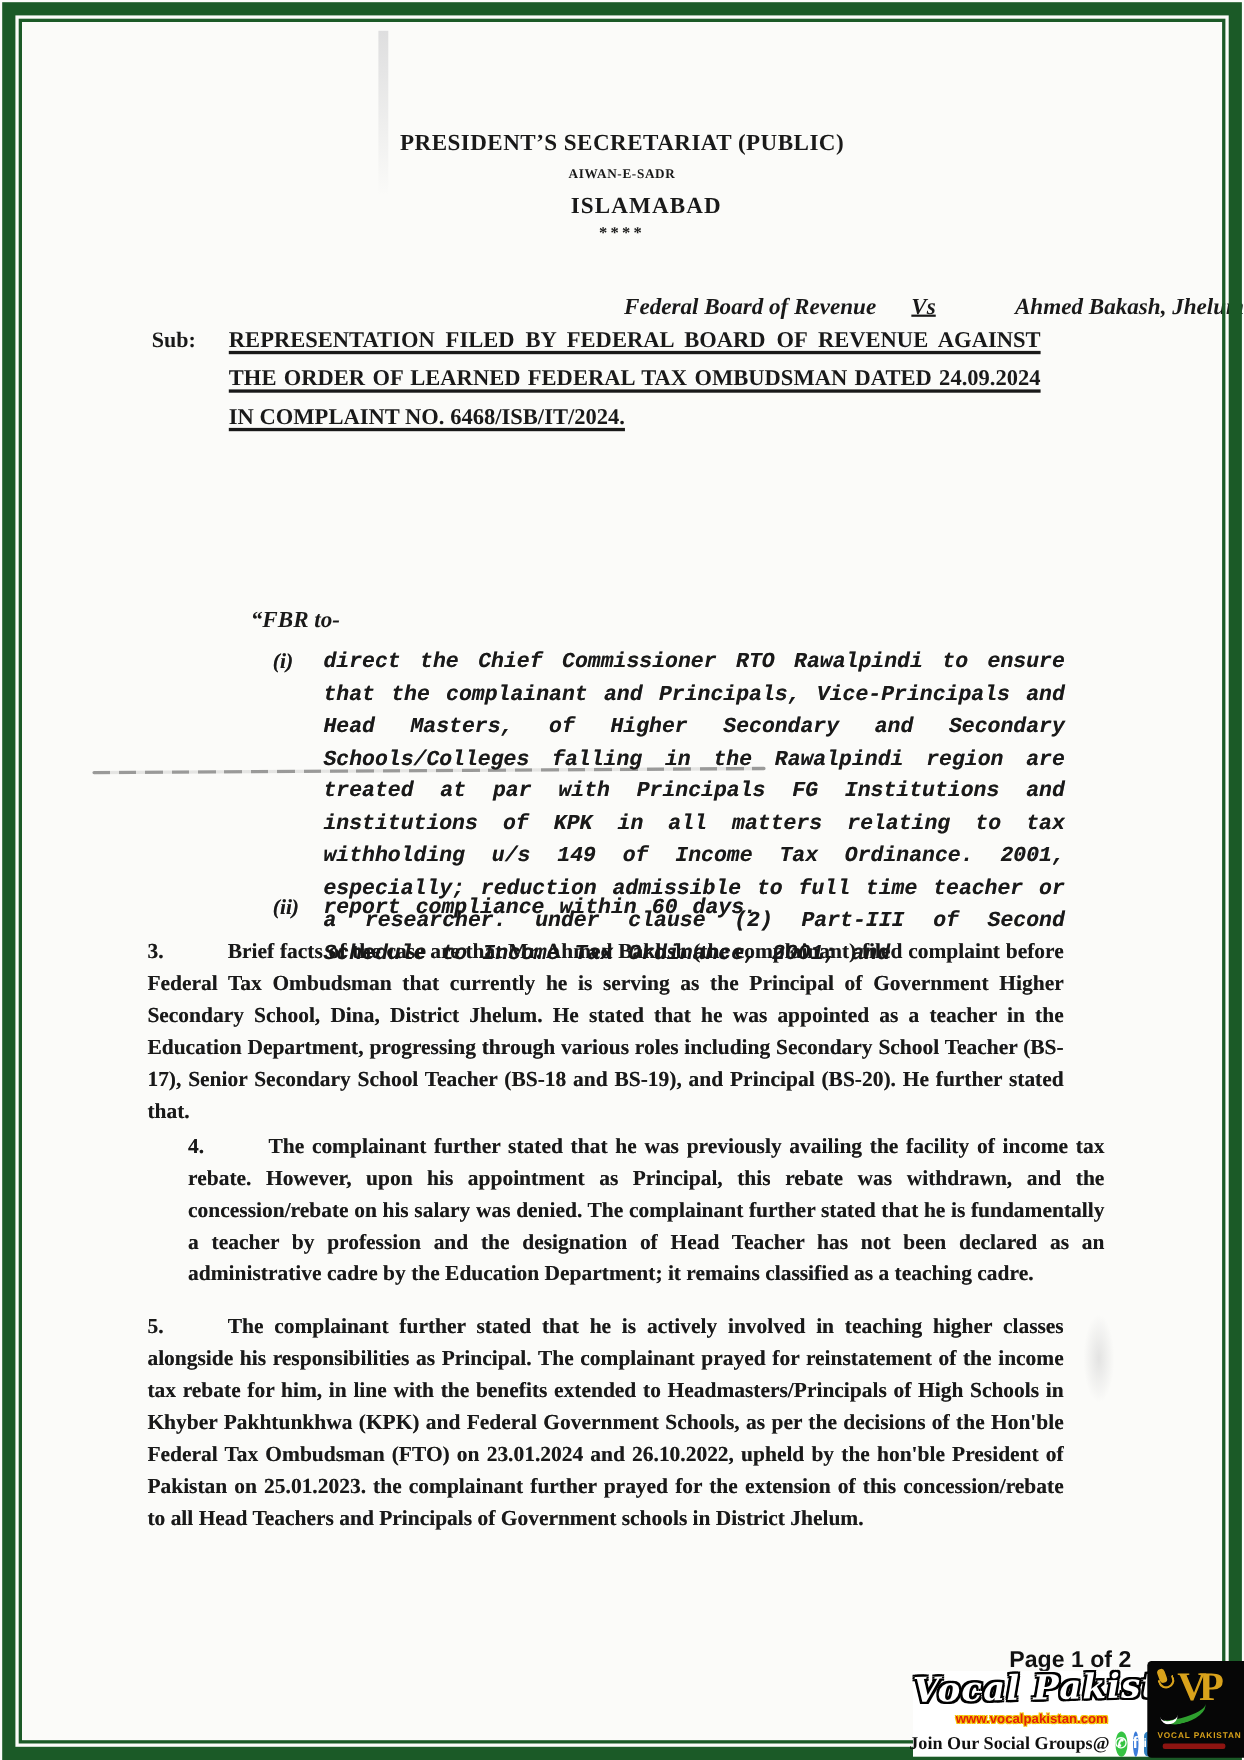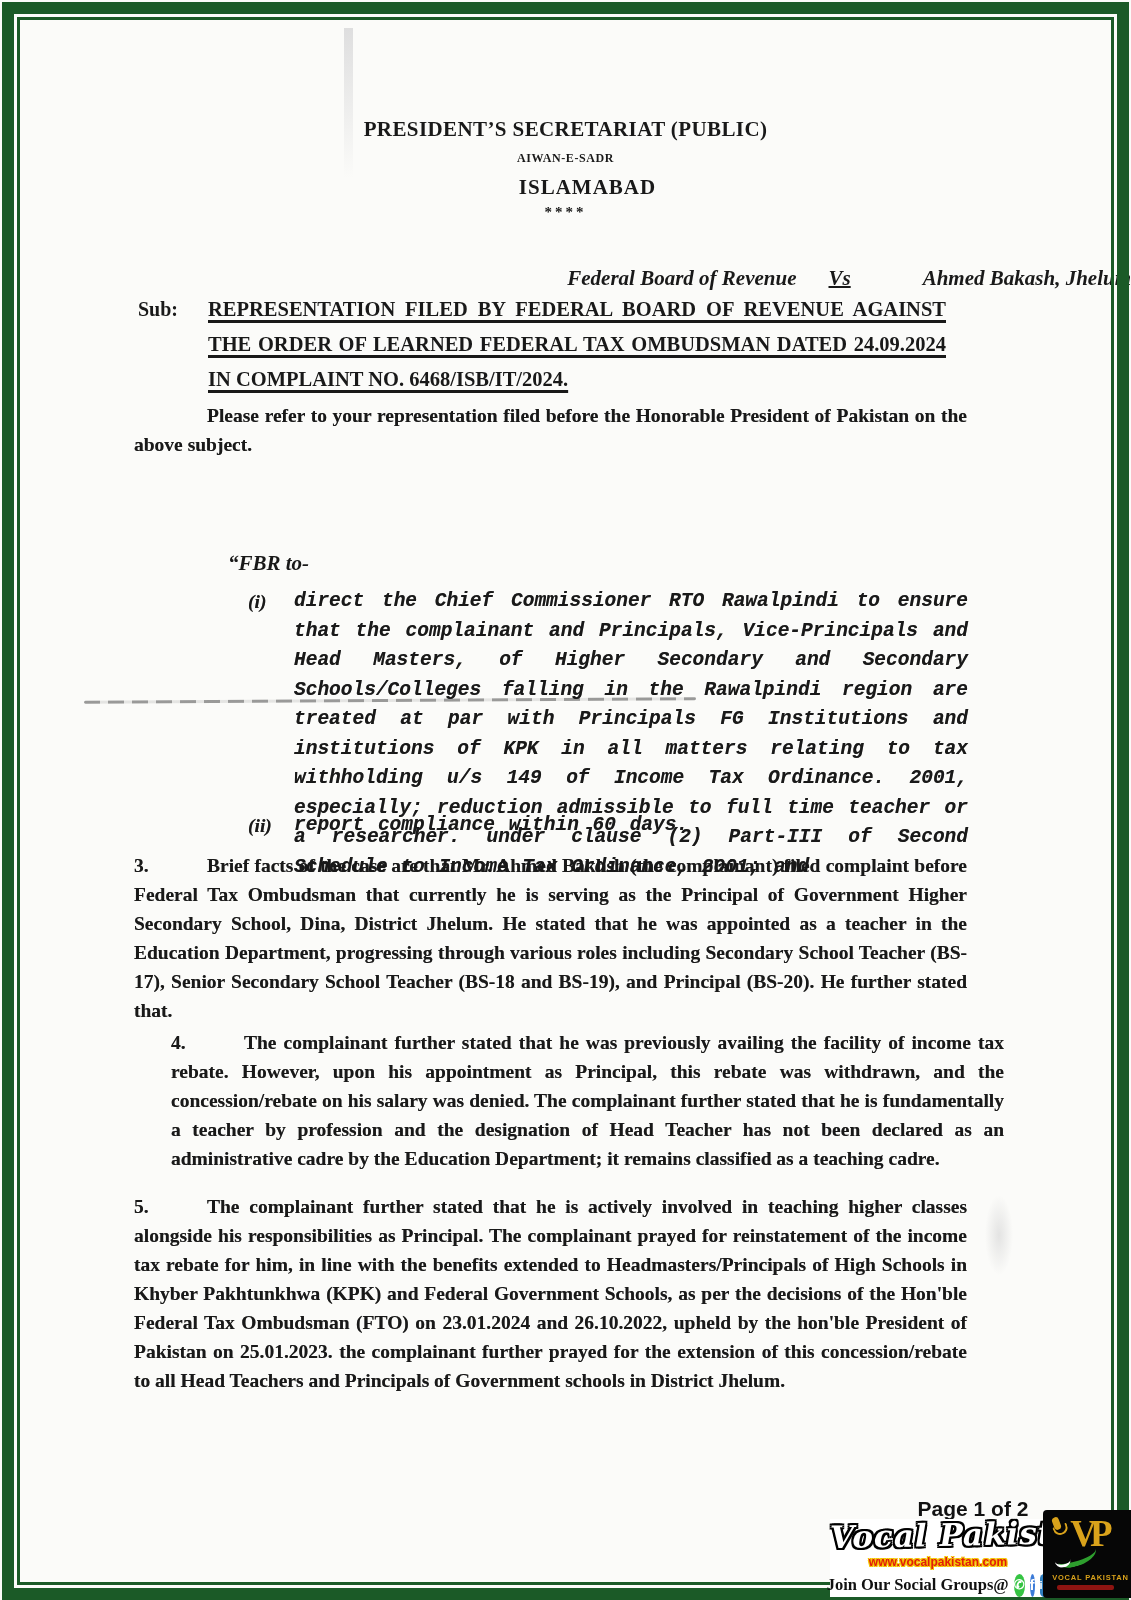--- a/index.html
+++ b/index.html
@@ -126,21 +126,20 @@
     <span class="left">Federal Board of Revenue</span>
     <span class="vs">Vs</span>
     <span class="right">Ahmed Bakash, Jhelum</span>
   </div>
 
   <div class="subject">
     <span class="label">Sub:</span>
     <span class="text">REPRESENTATION FILED BY FEDERAL BOARD OF REVENUE AGAINST THE ORDER OF LEARNED FEDERAL TAX OMBUDSMAN DATED 24.09.2024 IN COMPLAINT NO. 6468/ISB/IT/2024.</span>
   </div>
 
-  <p class="para p1"><span class="pnum"></span><span>Please refer to your representation filed before the Honorable President of Pakistan on the above subject.</span></p>
 
 
   <div class="q-intro">“FBR to-</div>
 
   <div class="q-item qi1">
     <span class="marker">(i)</span>
     <span class="qtext">direct the Chief Commissioner RTO Rawalpindi to ensure that the complainant and Principals, Vice-Principals and Head Masters, of Higher Secondary and Secondary Schools/Colleges falling in the Rawalpindi region are treated at par with Principals FG Institutions and institutions of KPK in all matters relating to tax withholding u/s 149 of Income Tax Ordinance. 2001, especially; reduction admissible to full time teacher or a researcher. under clause (2) Part-III of Second Schedule to Income Tax Ordinance, 2001; and</span>
   </div>
 
   <div class="q-item qi2">

